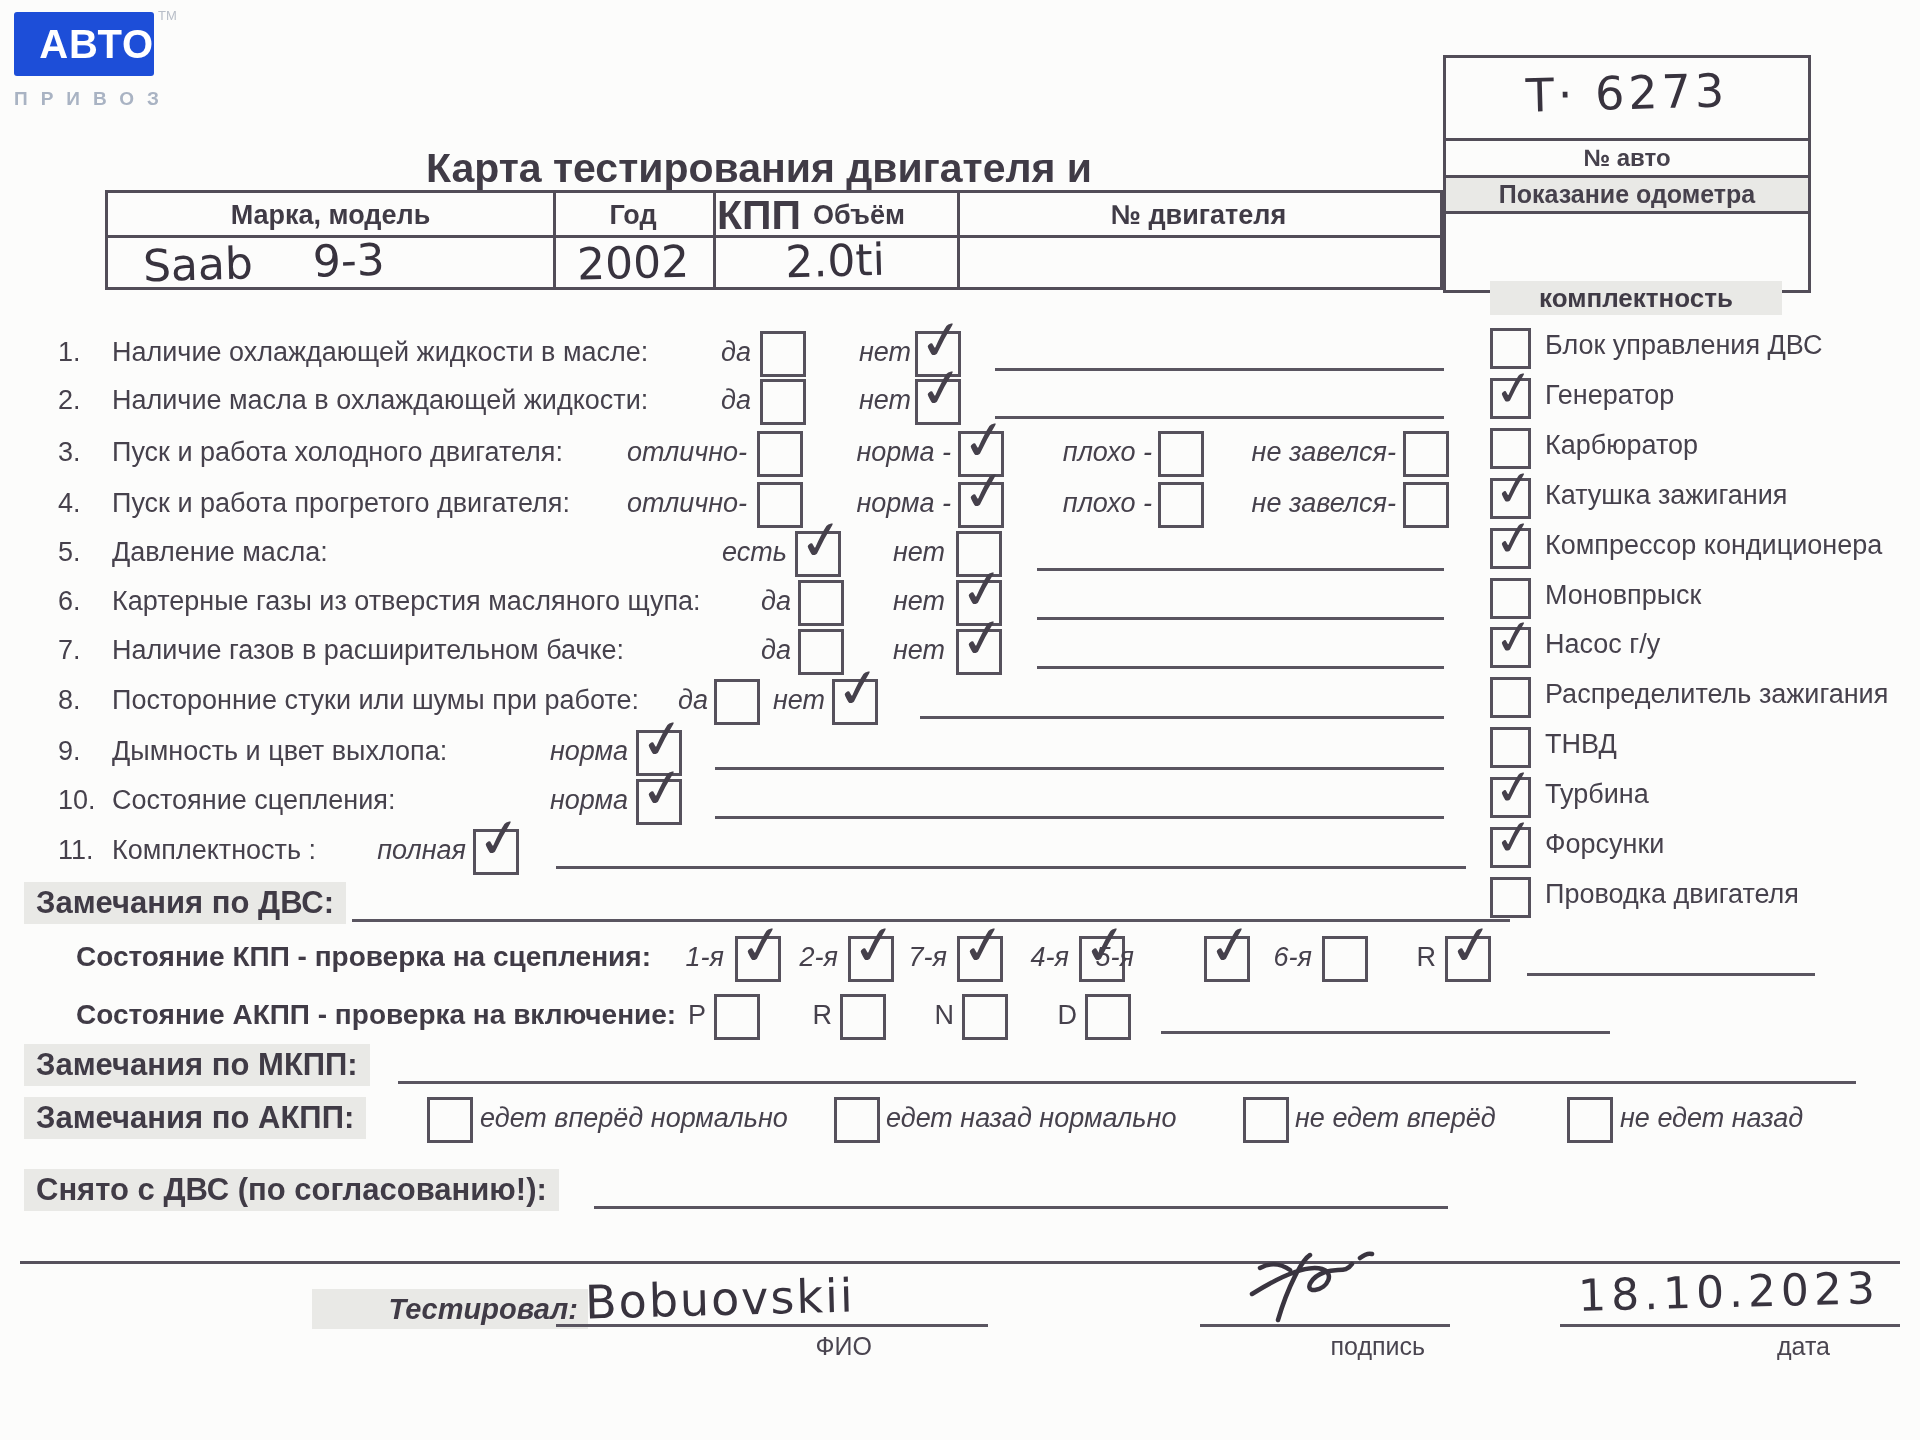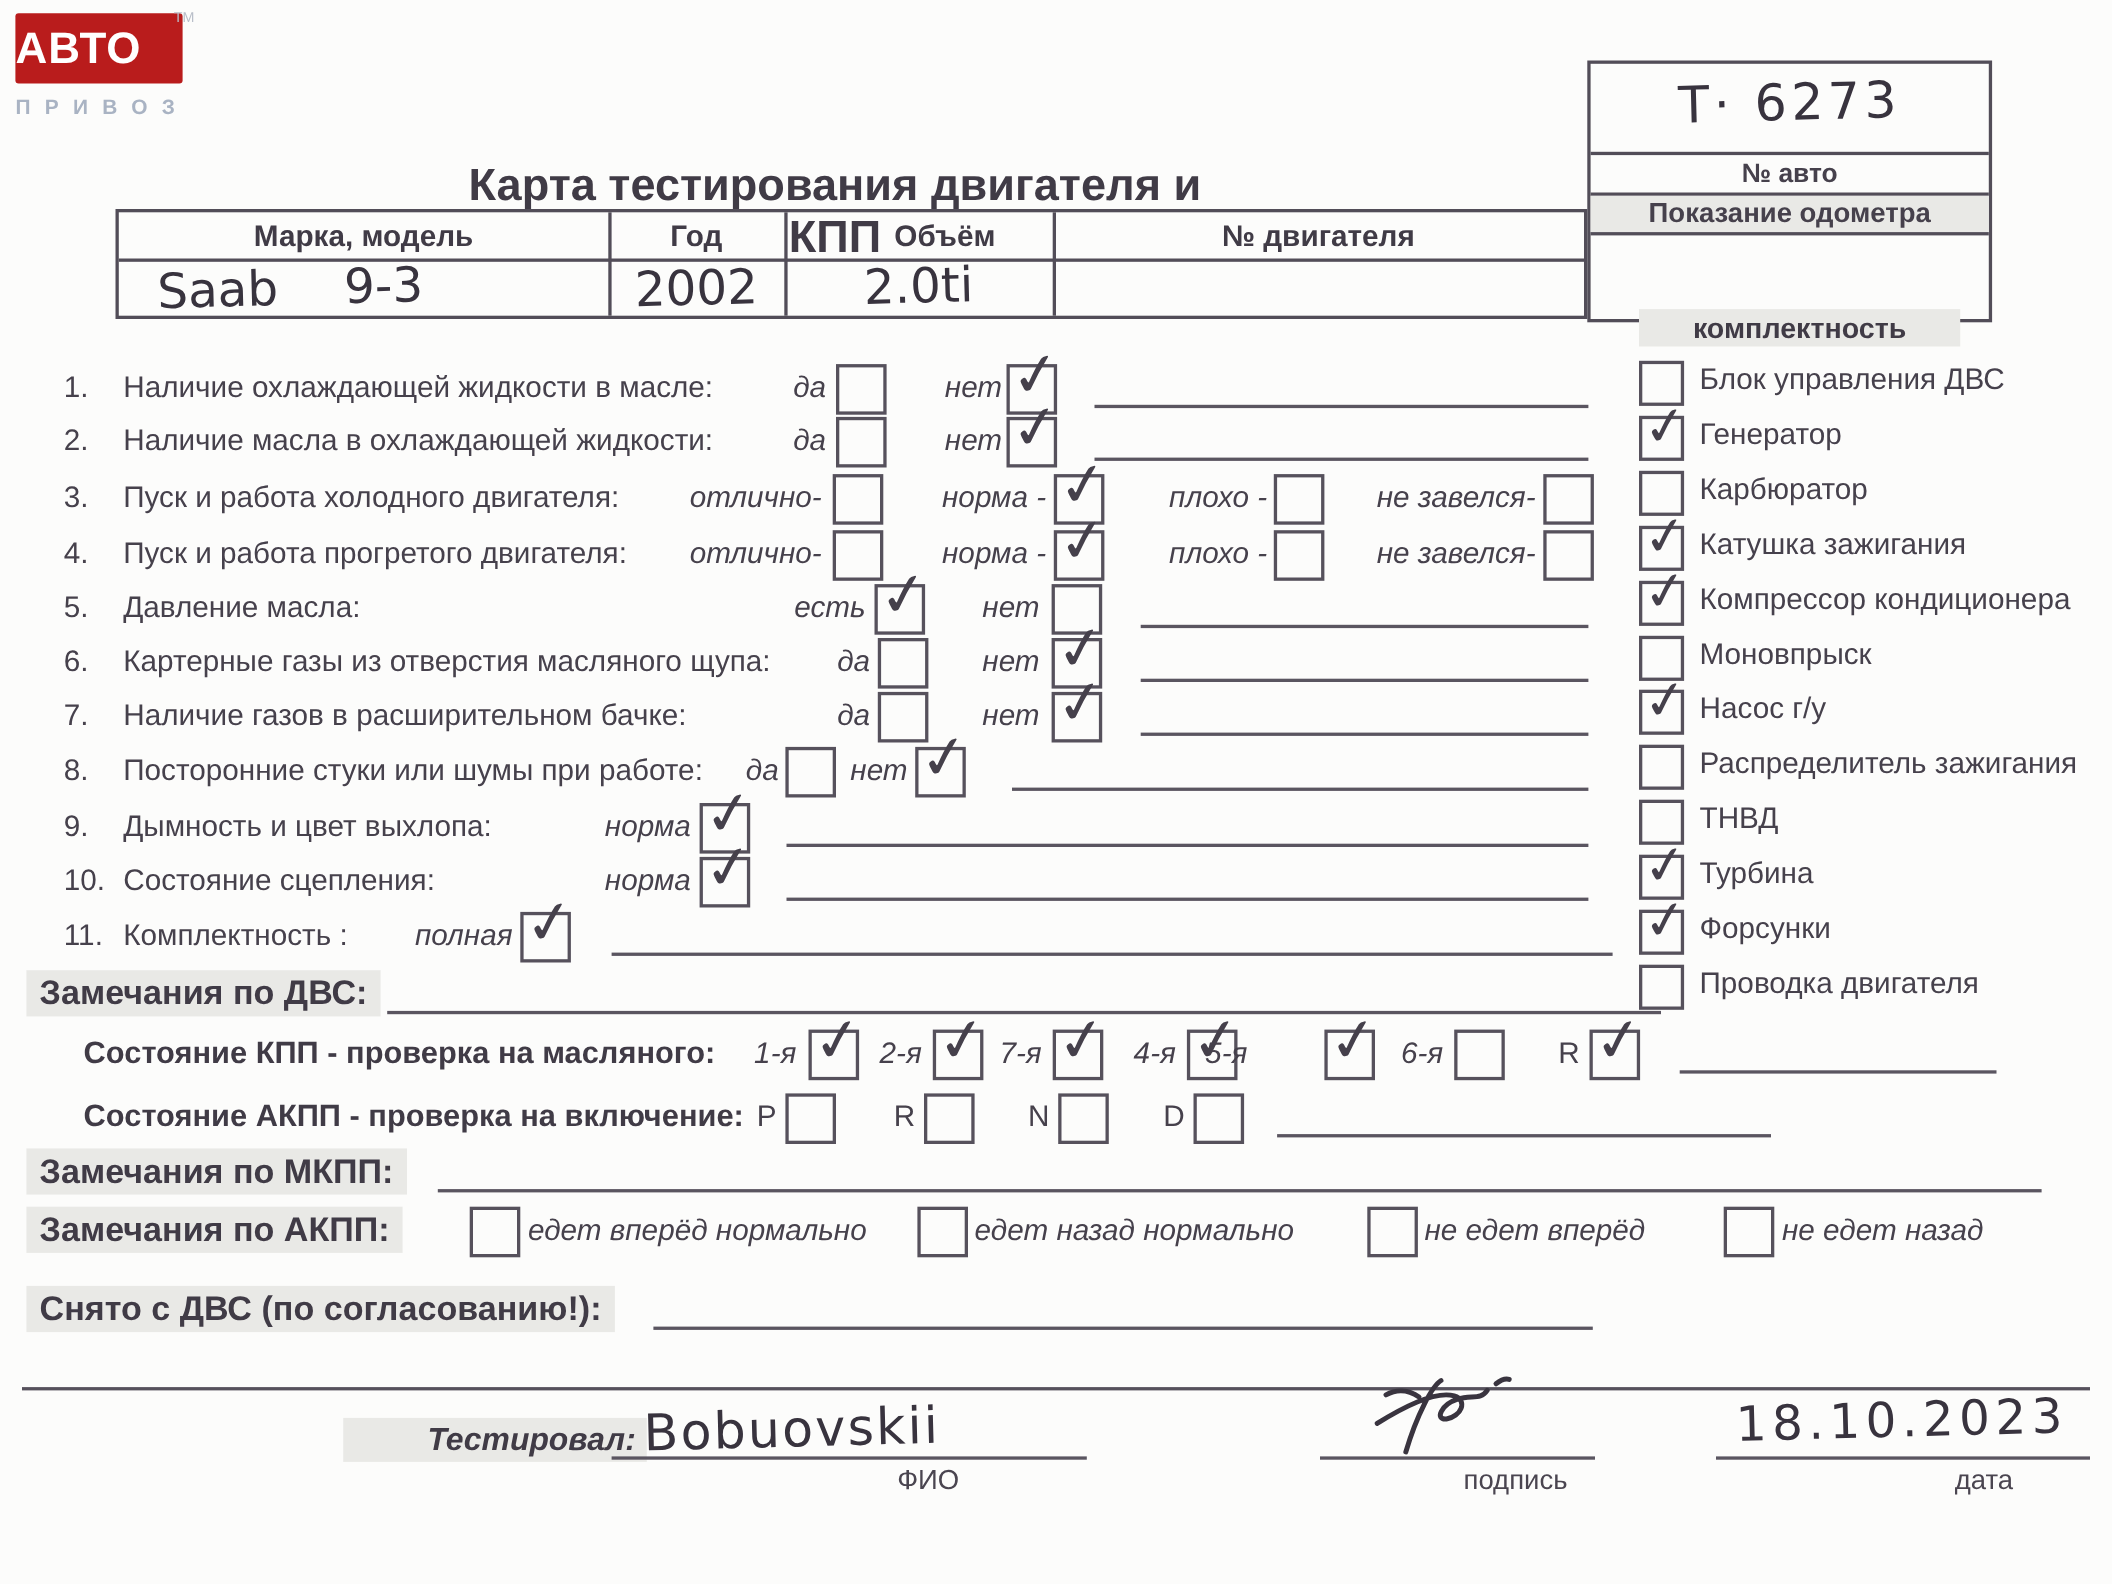--- a/index.html
+++ b/index.html
@@ -1,21 +1,21 @@
 <!DOCTYPE html>
 <html><head>
 <meta charset="utf-8">
 <style>
   html,body{margin:0;padding:0;background:#e8e8e8;}
   .page{position:relative;width:1920px;height:1440px;background:#fcfcfb;
         font-family:"Liberation Sans",sans-serif;color:#46414c;overflow:hidden;}
   .abs{position:absolute;}
   
-  .logo-box{position:absolute;left:14px;top:12px;width:152px;height:64px;background:#b91c1c;
-            border-radius:3px;text-align:left;line-height:64px;}
+  .logo-box{position:absolute;left:14px;top:12px;width:140px;height:64px;background:#1d4ed8;
+            border-radius:3px;text-align:right;line-height:64px;}
   .logo-brand{color:#ffffff;font-weight:bold;font-size:40px;letter-spacing:1px;}
   .logo-tm{position:absolute;left:158px;top:8px;font-size:13px;color:#b8bec8;}
   .logo-sub{position:absolute;left:14px;top:88px;width:150px;color:#a9b3c3;
             font-weight:bold;font-size:19px;letter-spacing:13px;}
   
   .title{position:absolute;left:383px;top:145px;width:752px;text-align:center;
          font-weight:bold;font-size:41px;color:#403b46;}
   
   .tbl{position:absolute;border:3px solid #524d58;}
   .vline{position:absolute;top:0;bottom:0;width:0;border-left:3px solid #524d58;}
@@ -316,21 +316,21 @@
       </span>
     <span class="uline" style="left:556px;width:910px;"></span>
   </div>
 
   <div class="row" style="top:882px;">
     <span class="seclabel shaded">Замечания по ДВС:</span>
     <span class="uline" style="left:352px;width:1158px;"></span>
   </div>
 
   <div class="row" style="top:936px;">
-    <span class="kpplabel">Состояние КПП - проверка на масляного:</span>
+    <span class="kpplabel">Состояние КПП - проверка на сцепления:</span>
     <span class="opt" style="left:668px;width:56px;">1-я</span>
     <span class="cb" style="left:735px;">
         <span class="tick">✓</span>
       </span>
     <span class="opt" style="left:782px;width:56px;">2-я</span>
     <span class="cb" style="left:848px;">
         <span class="tick">✓</span>
       </span>
     <span class="opt" style="left:891px;width:56px;">7-я</span>
     <span class="cb" style="left:957px;">

